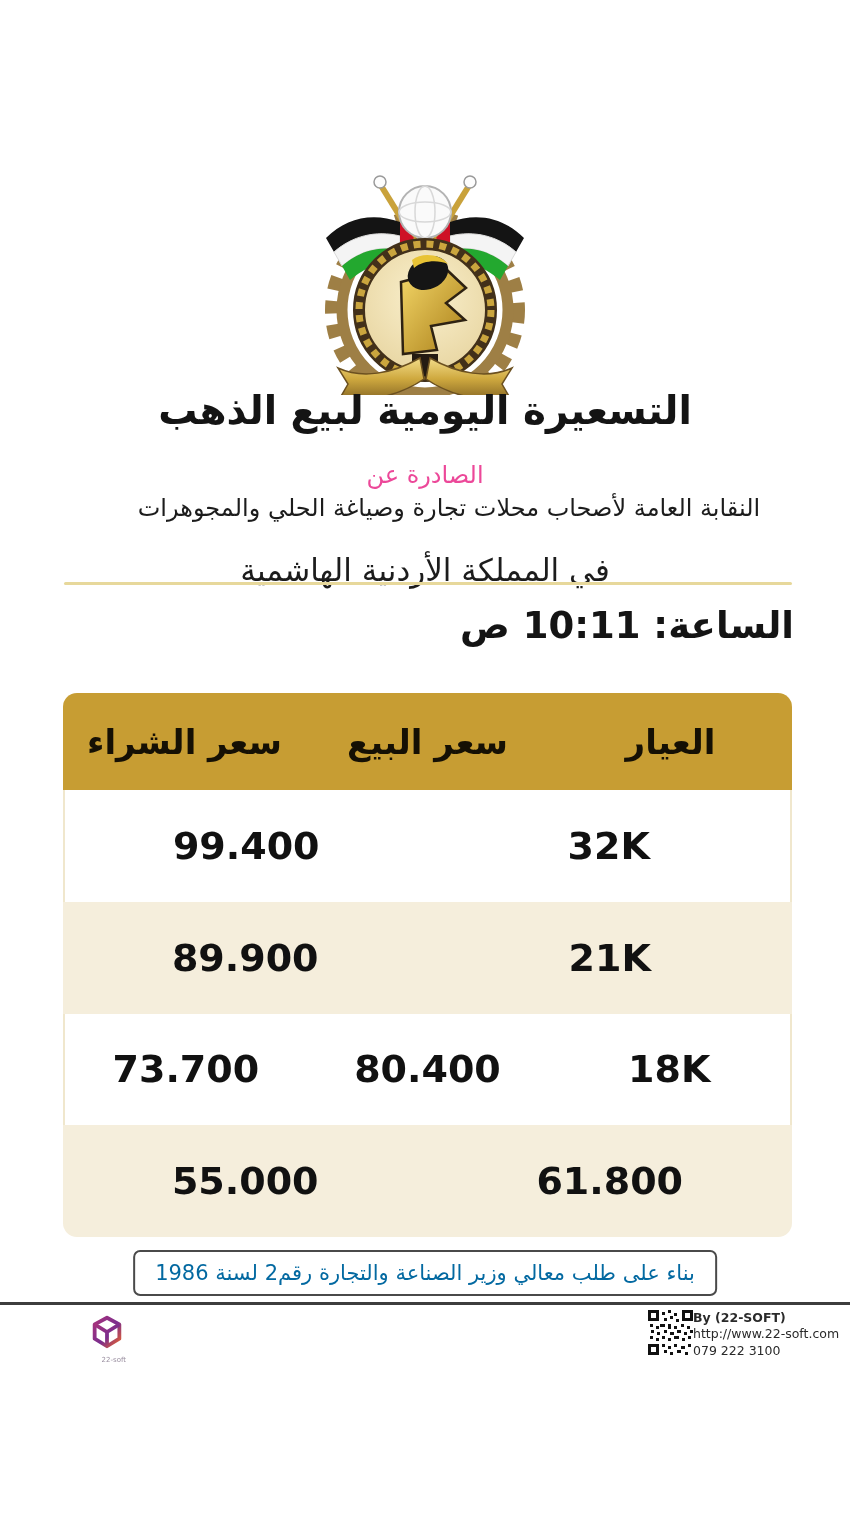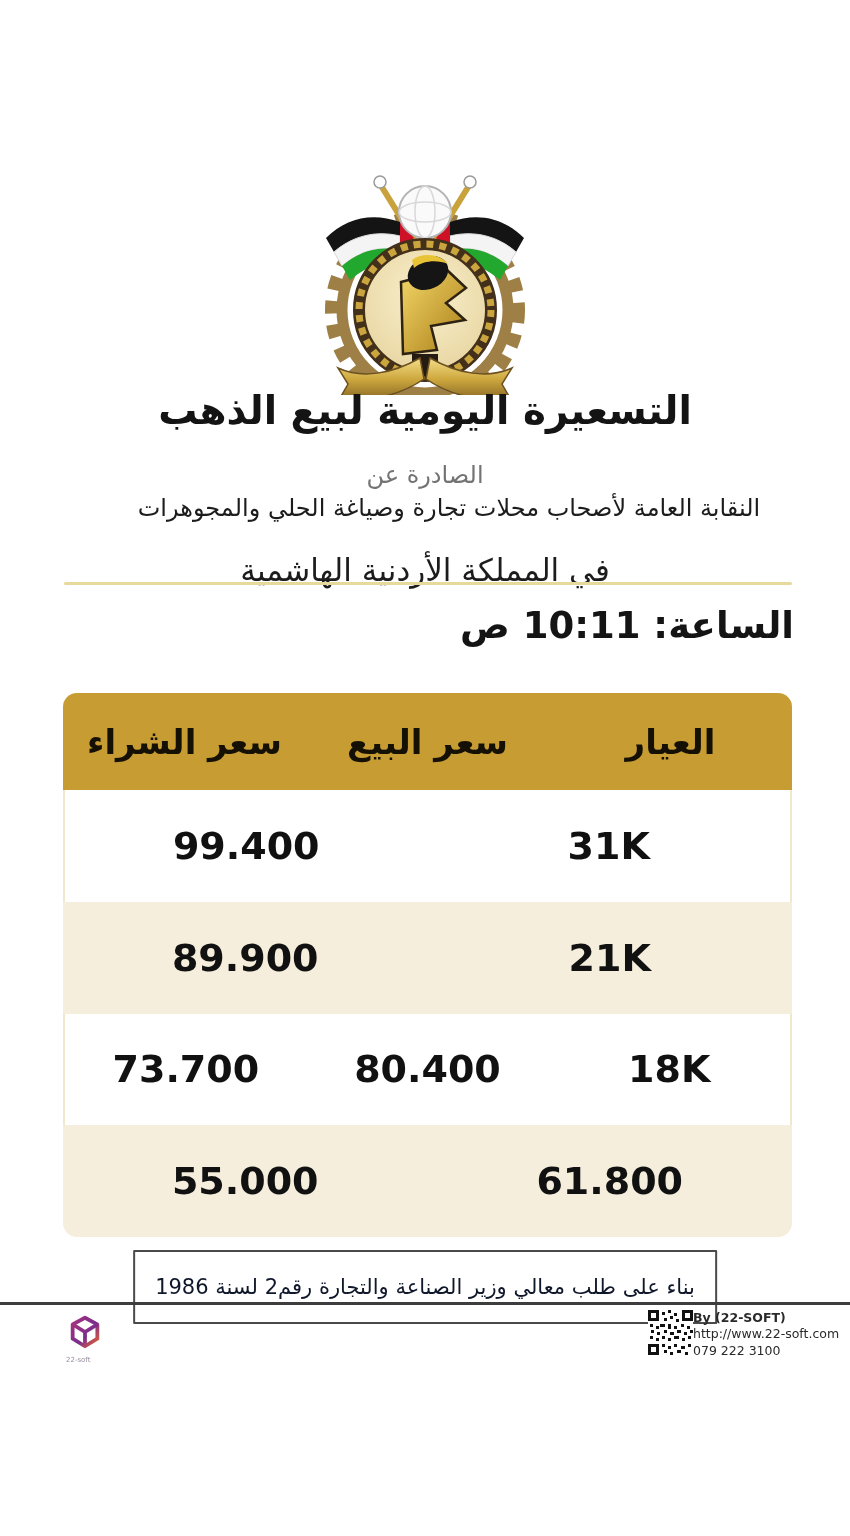--- a/index.html
+++ b/index.html
@@ -5,45 +5,45 @@
   html,body{margin:0;padding:0;}
   body{
     width:850px;height:1536px;background:#ffffff;
     font-family:"DejaVu Sans","Liberation Sans",sans-serif;
     position:relative;overflow:hidden;color:#141414;
   }
   .abs{position:absolute;}
   .center-text{width:100%;text-align:center;direction:rtl;}
 
   .title{top:388px;font-size:39px;font-weight:bold;letter-spacing:0;}
-  .issued{top:461px;font-size:24px;color:#737373;}
+  .issued{top:461px;font-size:24px;color:#ec4899;}
   .org{top:494px;font-size:24px;color:#1c1c1c;padding-left:24px;}
   .country{top:552px;font-size:31px;color:#1c1c1c;}
 
   .divider{top:582px;left:64px;width:728px;height:3px;background:#e7d89b;border-radius:2px;}
 
   .datetime{top:604px;left:57px;width:737px;display:flex;justify-content:space-between;
     direction:rtl;font-size:37px;font-weight:bold;}
 
   .price-table{top:693px;left:63px;width:729px;height:544px;display:flex;flex-direction:column;
     border-radius:16px;direction:rtl;}
   .thead{height:97px;background:#c79d33;border-radius:14px 14px 0 0;display:flex;align-items:center;
     font-size:34px;font-weight:bold;color:#151004;}
   .trow{flex:1;display:flex;align-items:center;font-size:38px;font-weight:bold;color:#111;}
   .trow.white{background:#ffffff;border-left:2px solid #f0e7cd;border-right:2px solid #f0e7cd;}
   .trow.cream{background:#f5eedc;}
   .trow.last{border-radius:0 0 14px 14px;}
   .cell{flex:1;text-align:center;}
 
   .note-box{top:1250px;left:50%;transform:translateX(-50%);border:2px solid #4a4a4a;
-    border-radius:1px;padding:23px 20px;font-size:21px;direction:rtl;white-space:nowrap;color:#0f172a;}
+    border-radius:7px;padding:9px 20px;font-size:21px;direction:rtl;white-space:nowrap;color:#0369a1;}
 
   .bottom-line{top:1302px;left:0;width:850px;height:3px;background:#3d3d3d;}
 
-  .soft-brand{top:1313px;left:66px;width:60px;text-align:left;}
+  .soft-brand{top:1313px;left:66px;width:60px;text-align:right;}
   .soft-brand .brand-label{font-size:7px;color:#9a8fa0;display:block;margin-top:1px;}
 
   .credit{top:1310px;left:648px;display:flex;align-items:flex-start;}
   .credit-text{font-size:12.5px;color:#2a2a2a;line-height:1.3;}
   .credit-text .l1{font-weight:bold;}
 </style>
 </head>
 <body>
 
 <div class="abs" style="top:160px;left:300px;width:250px;height:235px;">
@@ -128,21 +128,21 @@
 </div>
 
 <div class="abs price-table">
   <div class="thead">
     <div class="cell">العيار</div>
     <div class="cell">سعر البيع</div>
     <div class="cell">سعر الشراء</div>
   </div>
 
   <div class="trow white">
-    <div class="cell">31K</div>
+    <div class="cell">32K</div>
     <div class="cell">99.400</div>
   </div>
 
   <div class="trow cream">
     <div class="cell">21K</div>
     <div class="cell">89.900</div>
   </div>
 
   <div class="trow white">
     <div class="cell">18K</div>

